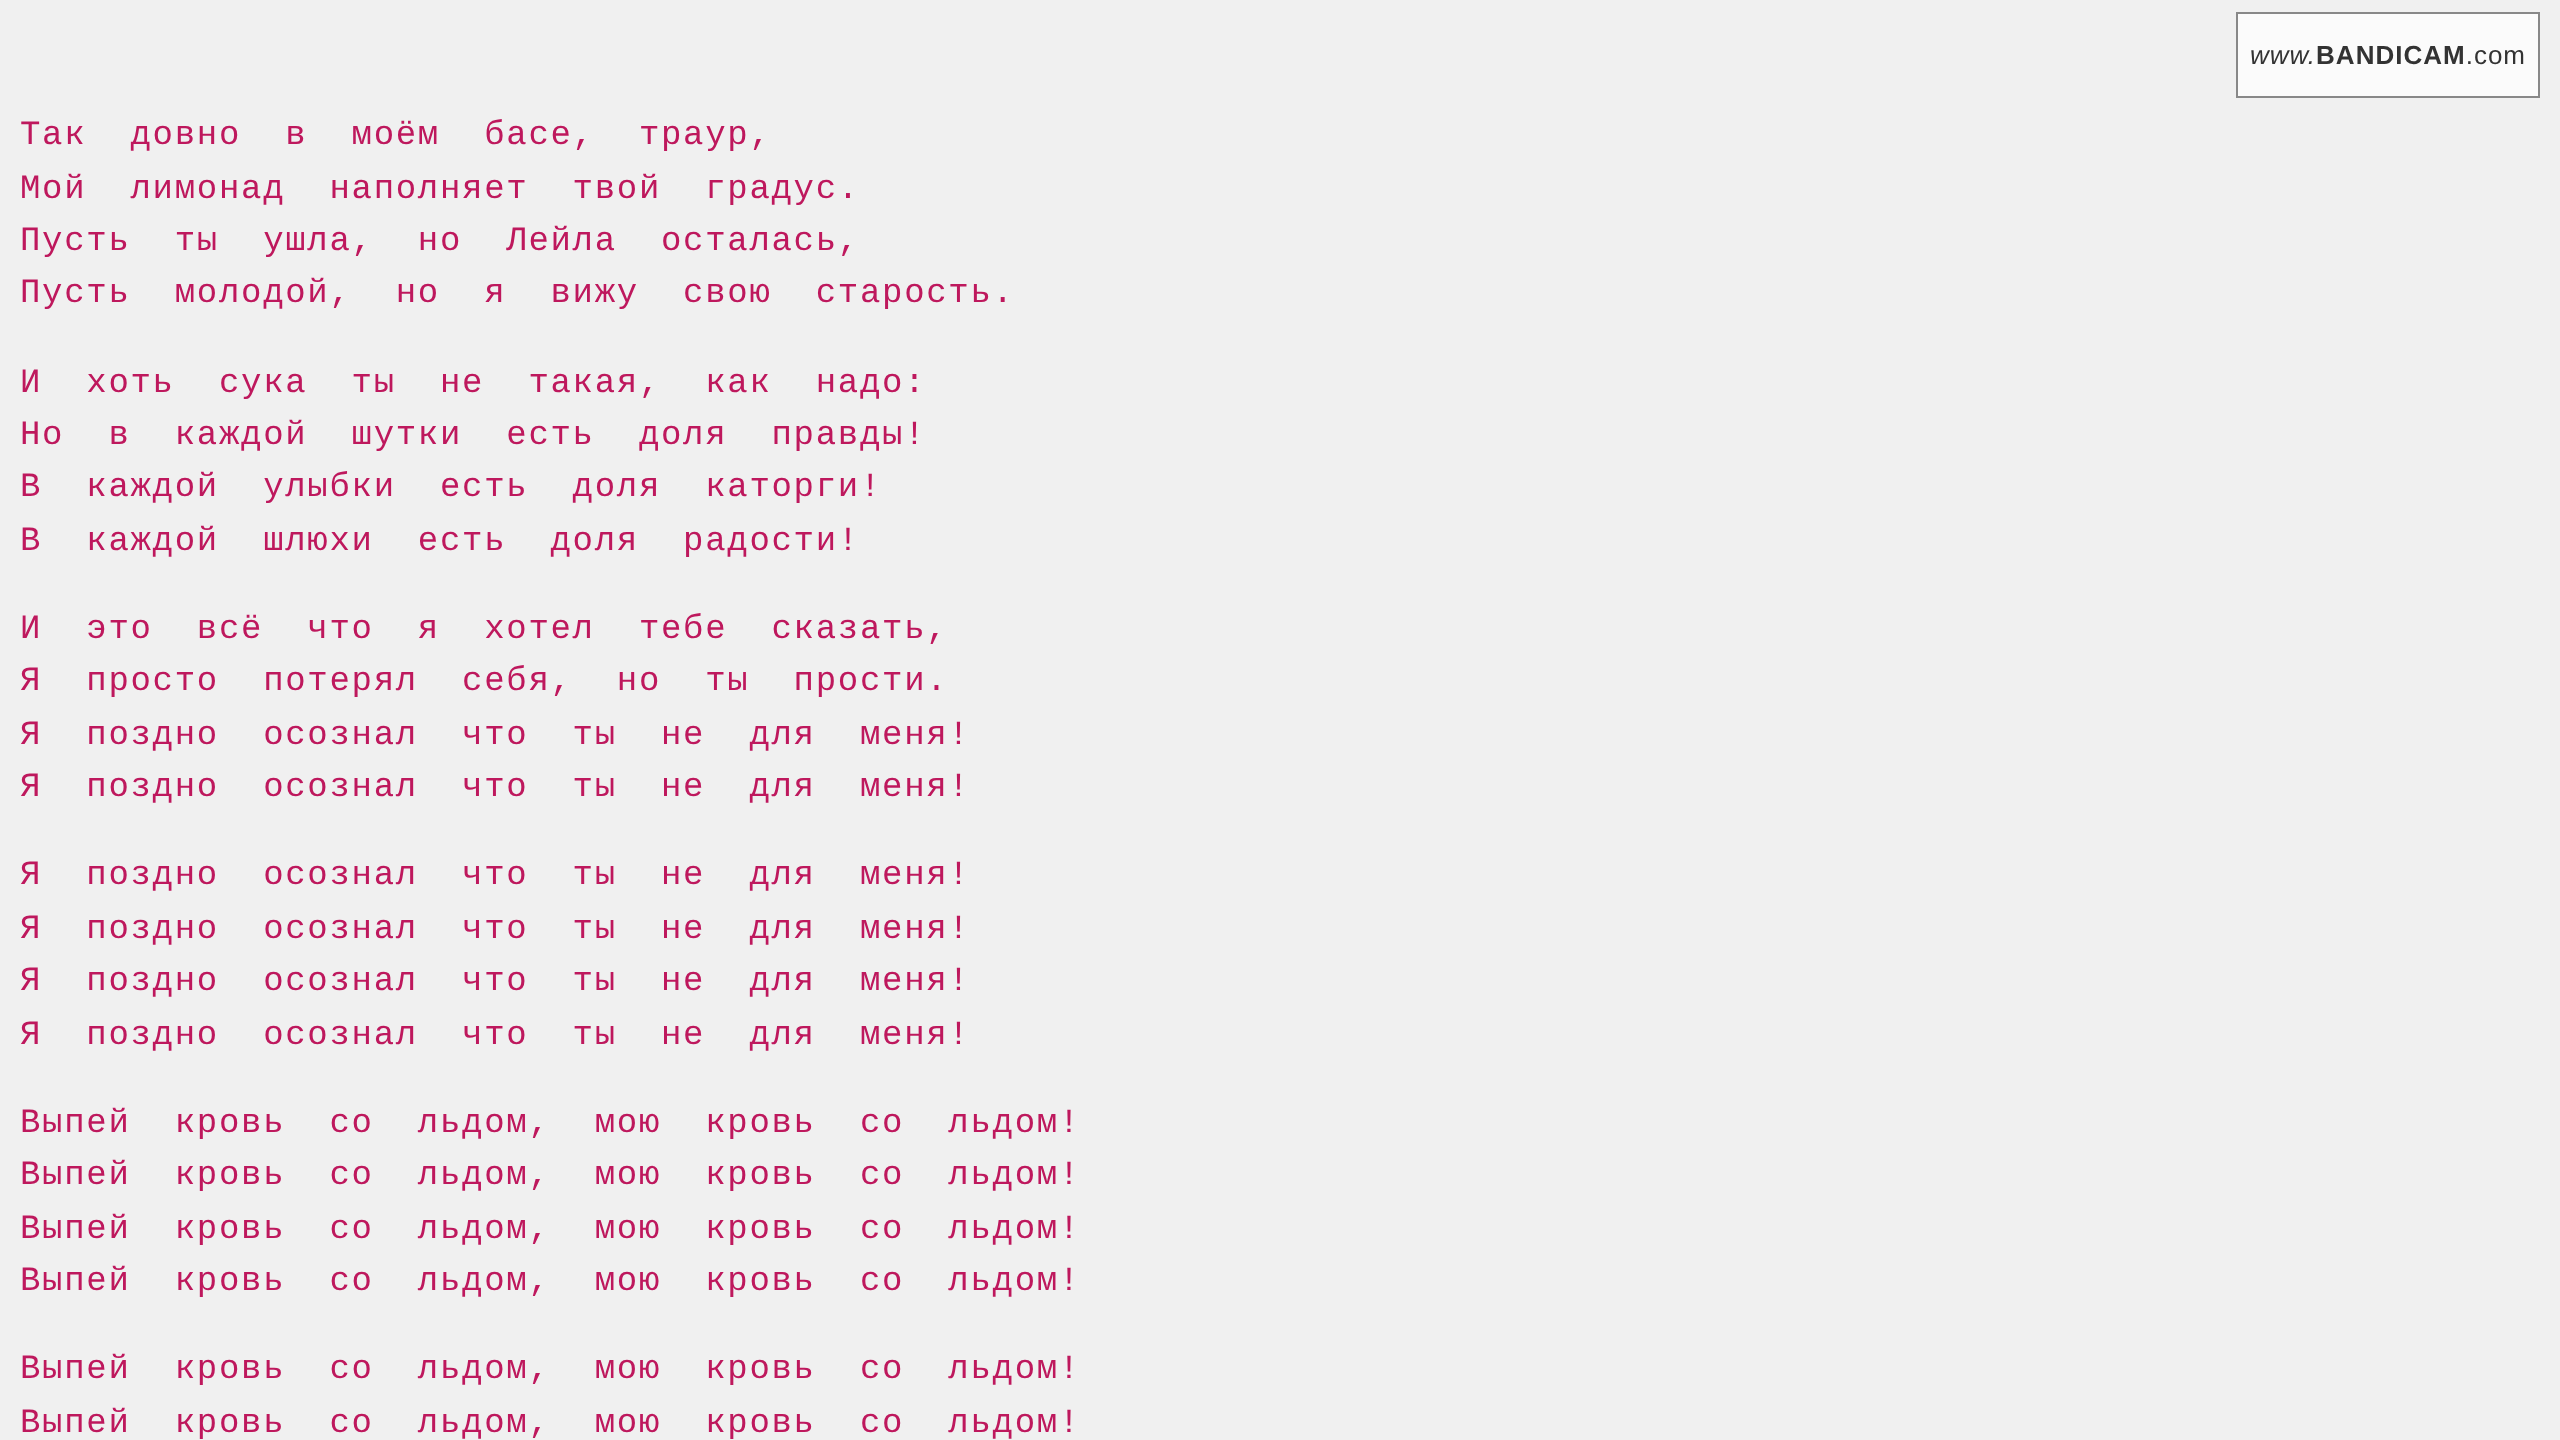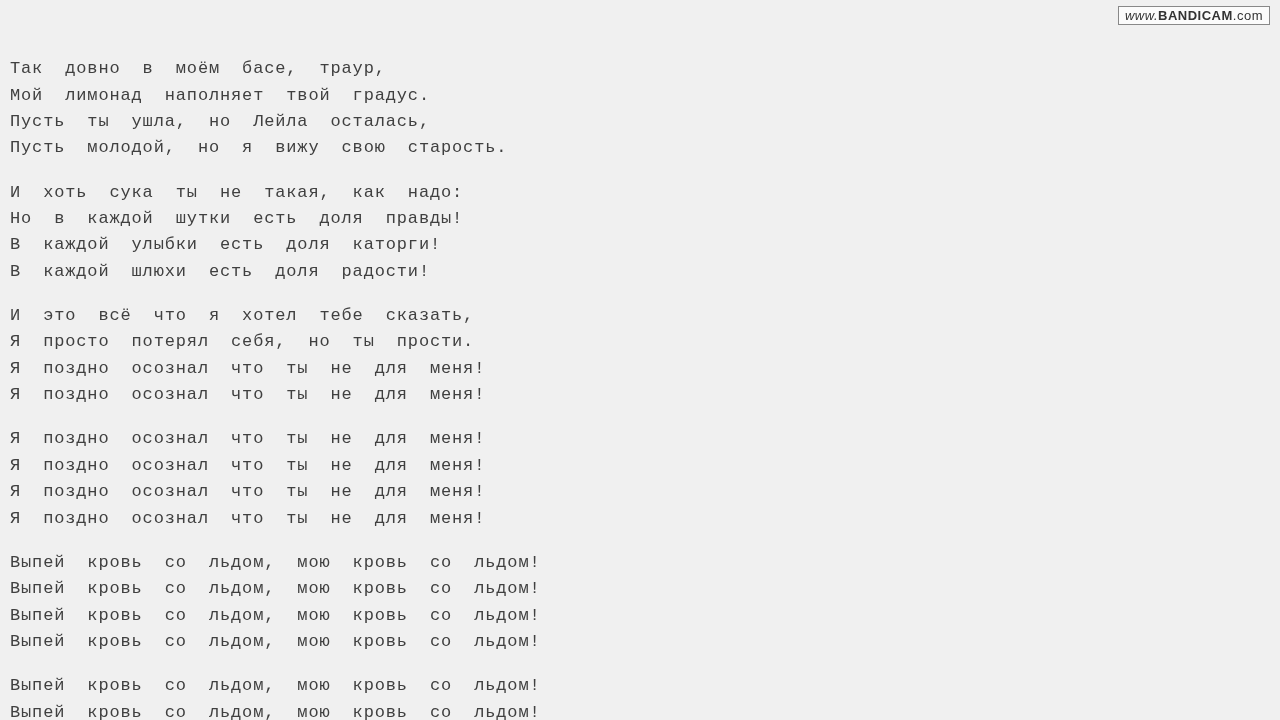--- a/index.html
+++ b/index.html
@@ -19,21 +19,21 @@
 
     .watermark {
       position: absolute;
       top: 6px;
       right: 10px;
       font-size: 13px;
       font-family: Arial, sans-serif;
       color: #333;
       border: 1px solid #888;
       background: rgba(255,255,255,0.7);
-      padding: 1px 6px;
+      padding: 13px 6px;
       letter-spacing: 0.5px;
     }
 
     .watermark span.www {
       font-style: italic;
     }
 
     .watermark span.band {
       font-weight: bold;
     }
@@ -42,21 +42,21 @@
       font-weight: normal;
     }
 
     .lyrics-container {
       position: absolute;
       top: 30px;
       left: 10px;
       right: 10px;
       bottom: 10px;
       font-size: 17px;
-      color: #404040;
+      color: #be185d;
       line-height: 1.55;
       letter-spacing: 0.05em;
       white-space: pre;
     }
 
     .stanza {
       margin-bottom: 18px;
     }
 
     .line {

